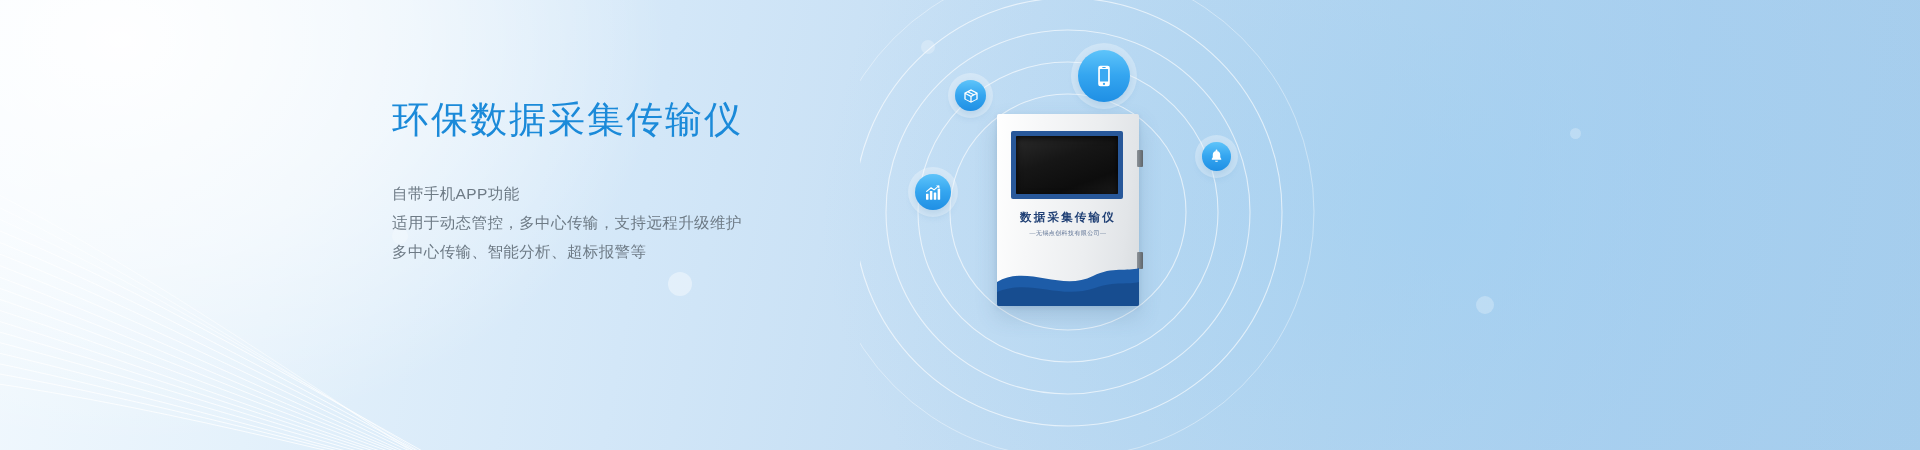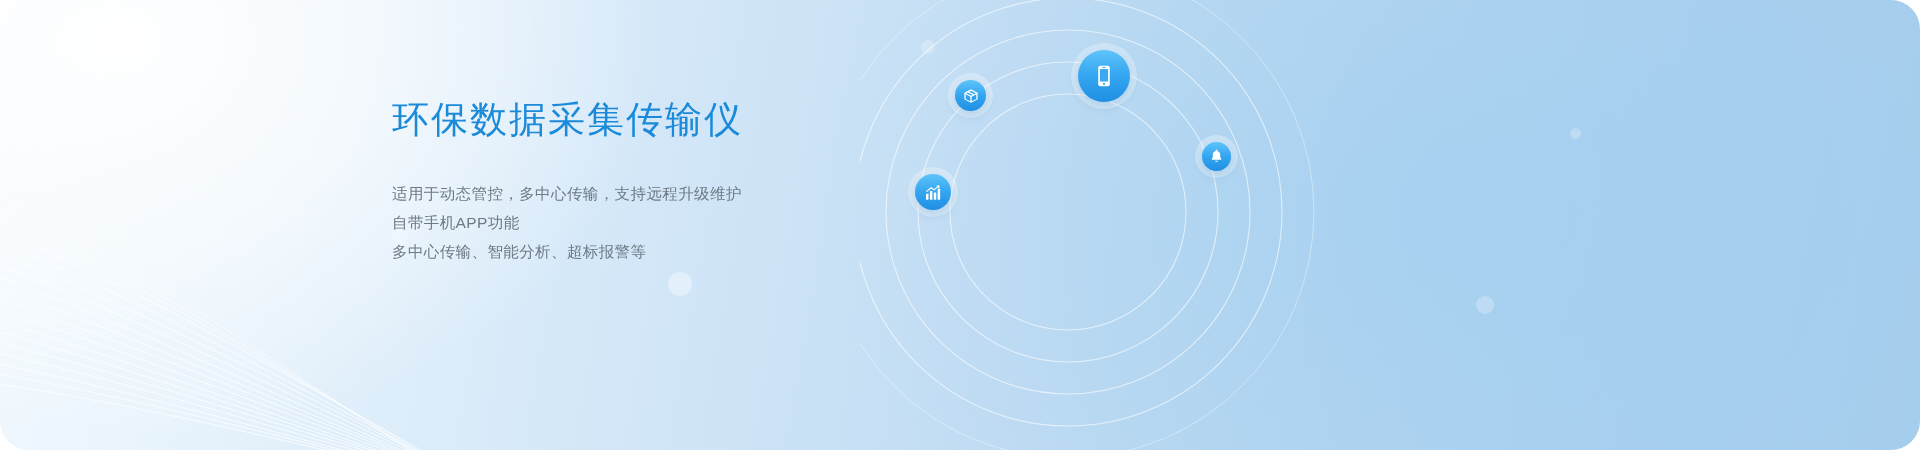--- a/index.html
+++ b/index.html
@@ -7,21 +7,20 @@
   body { font-family:"Liberation Sans","DejaVu Sans",sans-serif; }
 
   .banner{
     position:relative;
     width:1920px; height:450px;
     overflow:hidden;
     background:
       radial-gradient(ellipse 760px 560px at 120px 40px, rgba(255,255,255,0.96) 0%, rgba(255,255,255,0.55) 38%, rgba(255,255,255,0.0) 72%),
       radial-gradient(ellipse 900px 700px at 1450px 210px, rgba(156,206,242,0.55) 0%, rgba(160,208,242,0.0) 70%),
       linear-gradient(100deg,#f2f9fe 0%, #e4f1fb 16%, #d3e7f8 34%, #c3ddf3 52%, #b5d5ef 70%, #abcfee 85%, #a6cdec 100%);
-    border-radius: 29px;
   }
 
   
   .bokeh{ position:absolute; border-radius:50%; background:rgba(255,255,255,0.40); }
   .bokeh.dim{ background:rgba(255,255,255,0.26); }
 
   
   .swoosh{ position:absolute; left:-40px; bottom:-30px; width:780px; height:400px; }
   .swoosh svg{ display:block; width:100%; height:100%; }
 
@@ -137,42 +136,58 @@
         <path d="M-20,86 C120,150 300,270 470,384"></path>
         <path d="M-20,100 C128,164 312,282 484,390"></path>
         <path d="M-20,114 C138,176 322,290 494,392"></path>
       </g>
     </svg>
   </div>
 
   <div class="text-block">
     <div class="headline">环保数据采集传输仪</div>
     <div class="sub-list">
+      <div class="sub-line">自带手机APP功能</div>
       <div class="sub-line">适用于动态管控，多中心传输，支持远程升级维护</div>
-      <div class="sub-line">自带手机APP功能</div>
       <div class="sub-line">多中心传输、智能分析、超标报警等</div>
     </div>
   </div>
 
   <div class="scene">
 
     <div class="arcs">
       <svg viewBox="0 0 560 450" aria-hidden="true">
         <g fill="none" stroke="#ffffff" stroke-opacity="0.62" stroke-width="1.1">
           <circle cx="208" cy="212" r="118"></circle>
           <circle cx="208" cy="212" r="150"></circle>
           <circle cx="208" cy="212" r="182"></circle>
           <circle cx="208" cy="212" r="214"></circle>
         </g>
         <g fill="none" stroke="#ffffff" stroke-opacity="0.38" stroke-width="1">
           <circle cx="208" cy="212" r="246"></circle>
         </g>
       </svg>
     </div>
 
+    <div class="device">
+      <div class="device-body"></div>
+      <div class="device-hinge h1"></div>
+      <div class="device-hinge h2"></div>
+      <div class="device-screen-frame">
+        <div class="device-screen"></div>
+      </div>
+      <div class="device-title">数据采集传输仪</div>
+      <div class="device-sub">—无锡点创科技有限公司—</div>
+      <div class="device-wave">
+        <svg viewBox="0 0 142 54" preserveAspectRatio="none" aria-hidden="true">
+          <path d="M0,30 C30,12 64,40 96,24 C116,14 130,20 142,16 L142,54 L0,54 Z" fill="#1d5ca8"></path>
+          <path d="M0,40 C34,26 62,48 98,36 C118,29 132,33 142,30 L142,54 L0,54 Z" fill="#164a8c" fill-opacity="0.85"></path>
+        </svg>
+      </div>
+    </div>
 
     <div class="ficon cube">
       <svg width="16" height="16" viewBox="0 0 24 24" fill="#ffffff" aria-hidden="true">
         <path d="M12 2 2 7v10l10 5 10-5V7L12 2zm0 2.2 7.3 3.65-2.8 1.4L9.2 5.6 12 4.2zM7.1 6.65l7.3 3.65-2.4 1.2L4.7 7.85l2.4-1.2zM4 9.55l7 3.5v6.9L4 16.45v-6.9zm9 10.4v-6.9l7-3.5v6.9l-7 3.5z"></path>
       </svg>
     </div>
 
     <div class="ficon phone">
       <svg width="24" height="24" viewBox="0 0 24 24" fill="#ffffff" aria-hidden="true">
         <rect x="6.2" y="1.8" width="11.6" height="20.4" rx="2.2"></rect>

